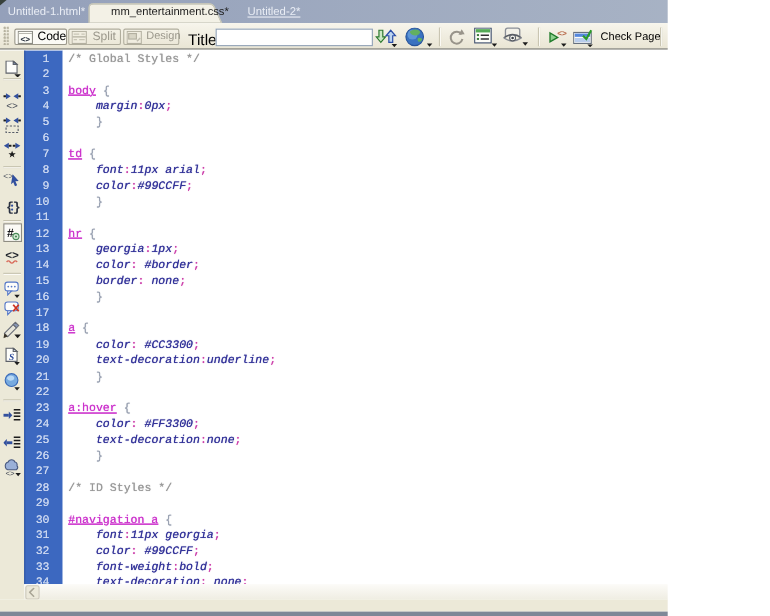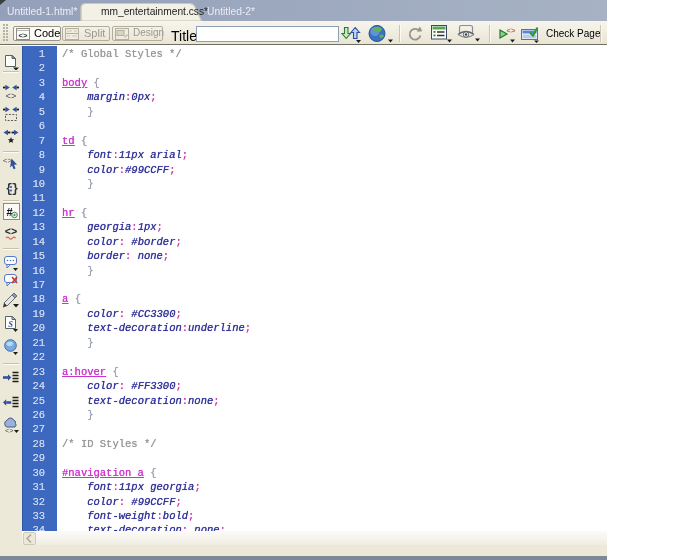--- a/index.html
+++ b/index.html
@@ -72,21 +72,21 @@
   <div id="tabbar">
     <svg id="cornermark" width="7" height="6">
         <path d="M0,0 L6,0 L0,5 Z" fill="#38413b"></path>
       </svg>
     <span class="itab" style="left:7px;">Untitled-1.html*</span>
     <svg style="position:absolute;left:78px;top:0;" width="130" height="21">
       <path d="M3,21 L3,7 Q3,3.5 7,3.5 L112,3.5 Q115.5,3.5 116.9,6.6 L123.5,21 Z" fill="#f3f1e6" stroke="#bcbcae" stroke-width="1"></path>
       <path d="M3,21 L3,7 Q3,3.5 7,3.5 L112,3.5 Q115.5,3.5 116.9,6.6 L123.5,21" fill="none" stroke="#c9c9bc" stroke-width="1"></path>
     </svg>
     <span id="activetablabel">mm_entertainment.css*</span>
-    <span class="itab" style="left:207px;">Untitled-2*</span>
+    <span class="itab" style="left:225px;text-decoration:underline;">Untitled-2*</span>
     <svg id="winbtns" style="position:absolute;left:645px;top:4px;" width="55" height="12">
       <rect x="10" y="6.5" width="7" height="2" fill="#3a4250"></rect>
       <g fill="none" stroke="#3a4250" stroke-width="1.5">
         <path d="M26.5,3 L26.5,1.5 L34,1.5 L34,7 L32,7"></path>
         <rect x="24.5" y="3.5" width="7" height="5.5"></rect>
       </g>
       <path d="M41,1.5 L49,9.5 M49,1.5 L41,9.5" stroke="#3a4250" stroke-width="2" fill="none"></path>
     </svg>
   </div>
 

